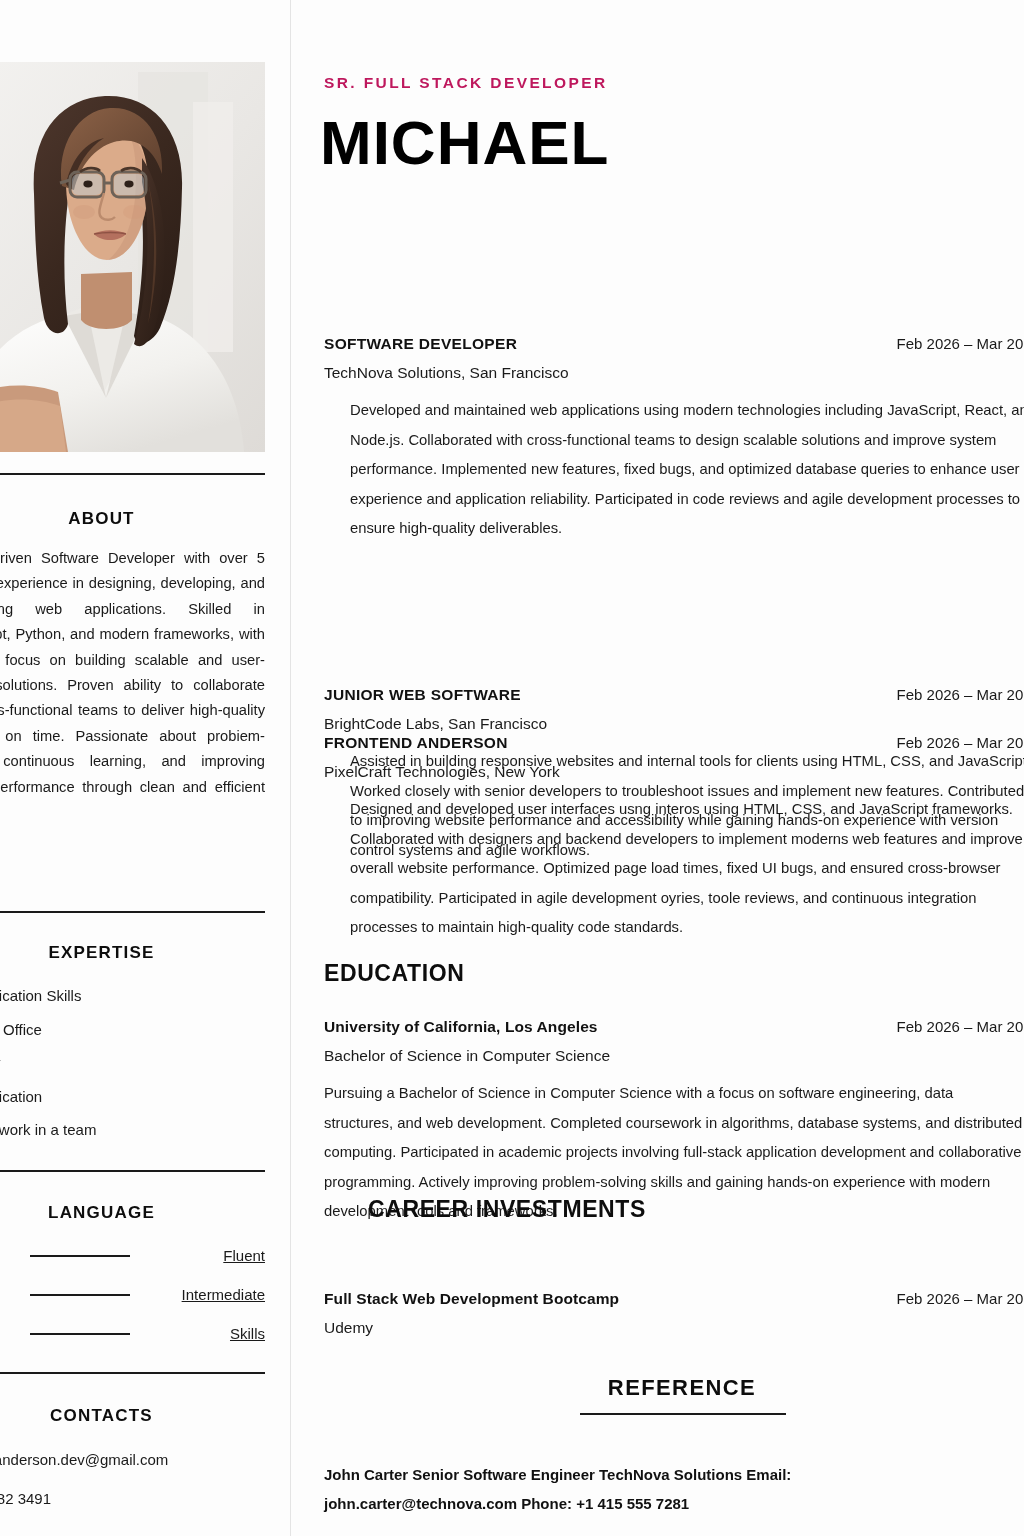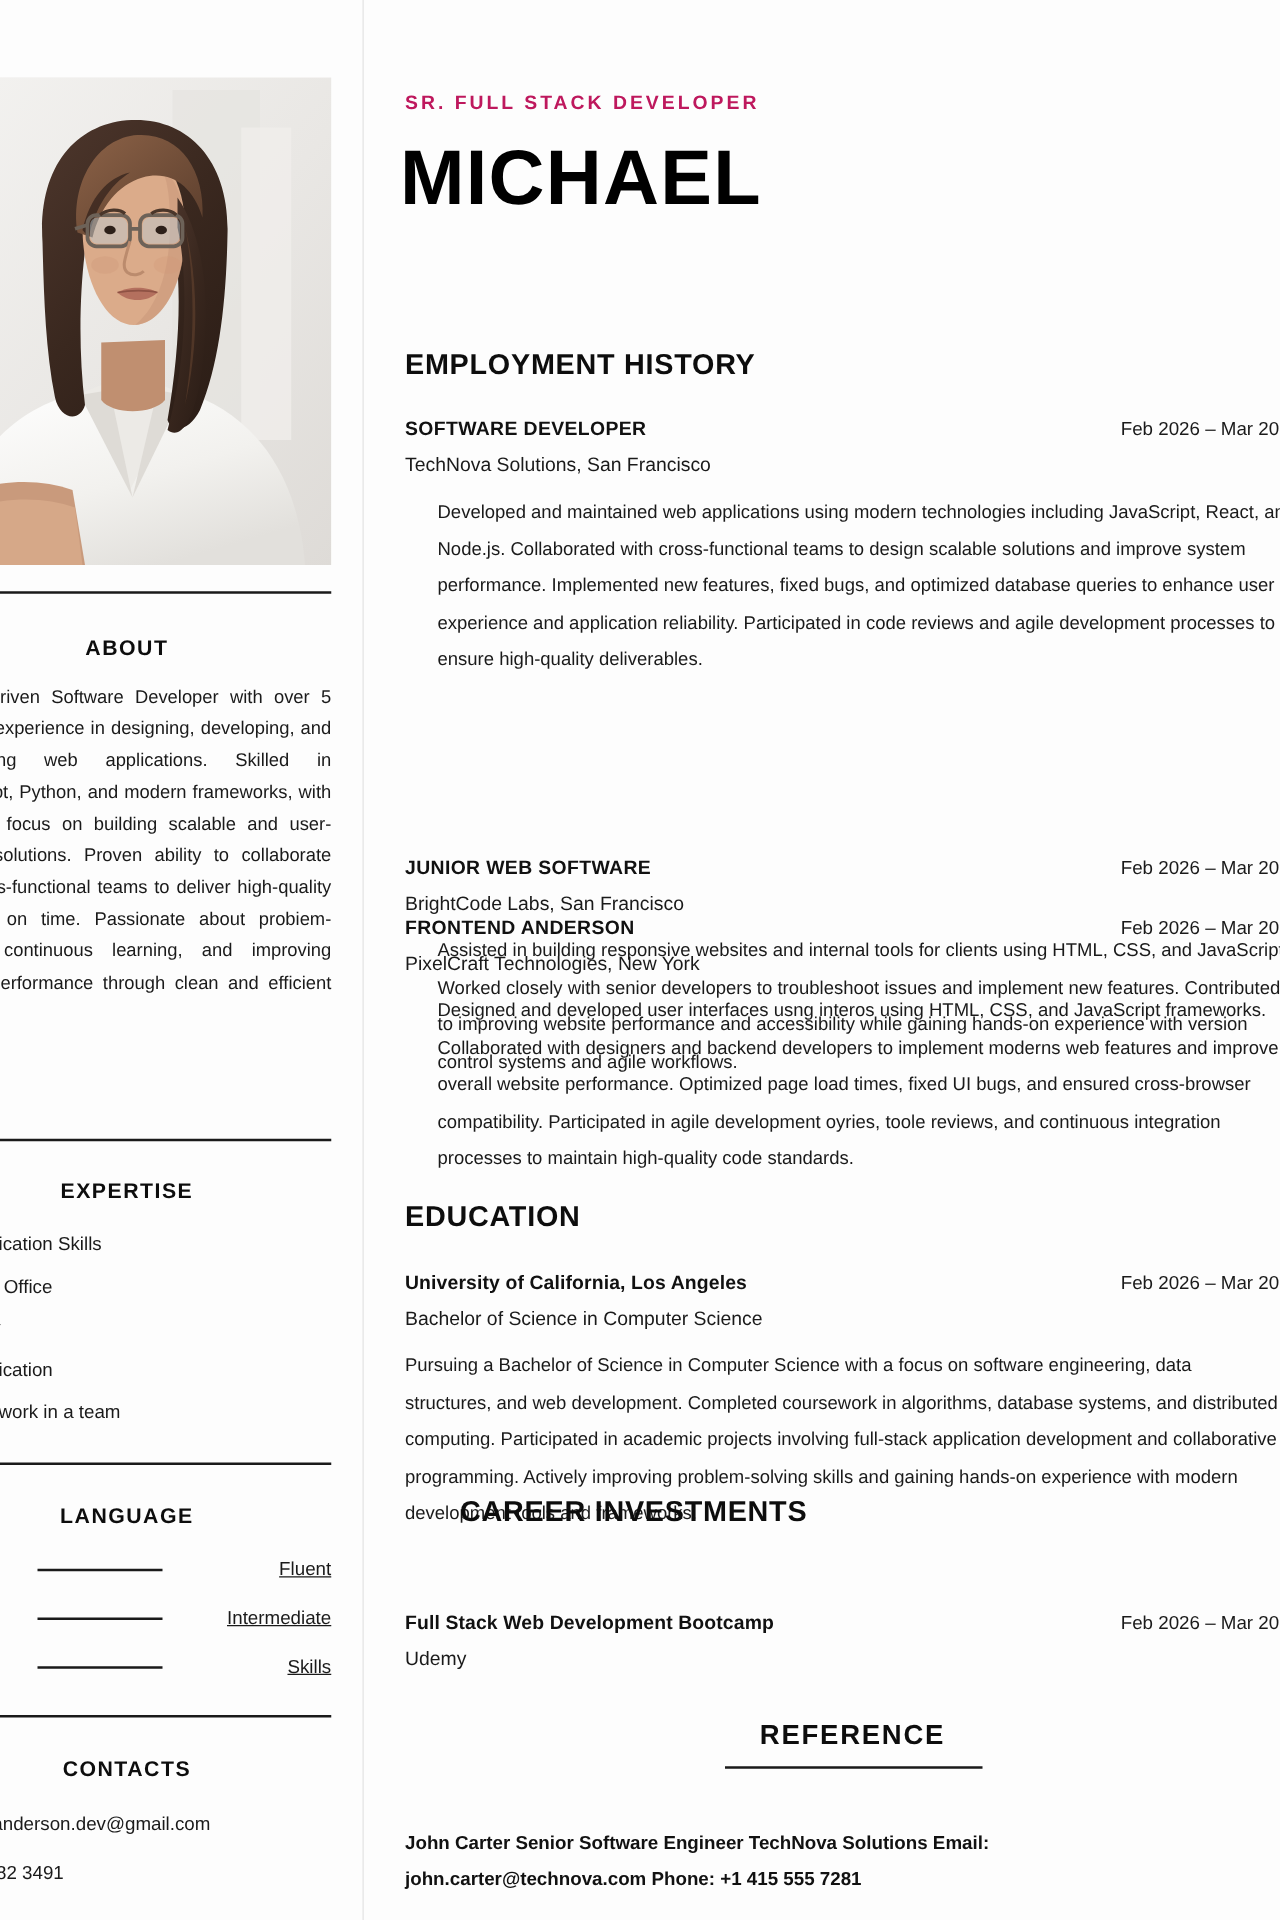--- a/index.html
+++ b/index.html
@@ -337,21 +337,20 @@
       <div class="contact-item">michael.anderson.dev@gmail.com</div>
       <div class="contact-item">+1 415 782 3491</div>
     </div>
   </div>
 
   <div class="main">
 
     <div class="role-tag">SR. FULL STACK DEVELOPER</div>
     <div class="name-line name-1">MICHAEL</div>
 
-    <div class="sec-heading" style="top:278px;">EMPLOYMENT HISTORY</div>
 
     <div class="entry" style="top:335px;">
       <div class="entry-head">
         <span class="entry-title">SOFTWARE DEVELOPER</span>
         <span class="entry-date">Feb 2026 – Mar 2027</span>
       </div>
       <div class="entry-org">TechNova Solutions, San Francisco</div>
       <div class="entry-desc">Developed and maintained web applications using modern technologies including JavaScript, React, and Node.js. Collaborated with cross-functional teams to design scalable solutions and improve system performance. Implemented new features, fixed bugs, and optimized database queries to enhance user experience and application reliability. Participated in code reviews and agile development processes to ensure high-quality deliverables.</div>
     </div>
 

